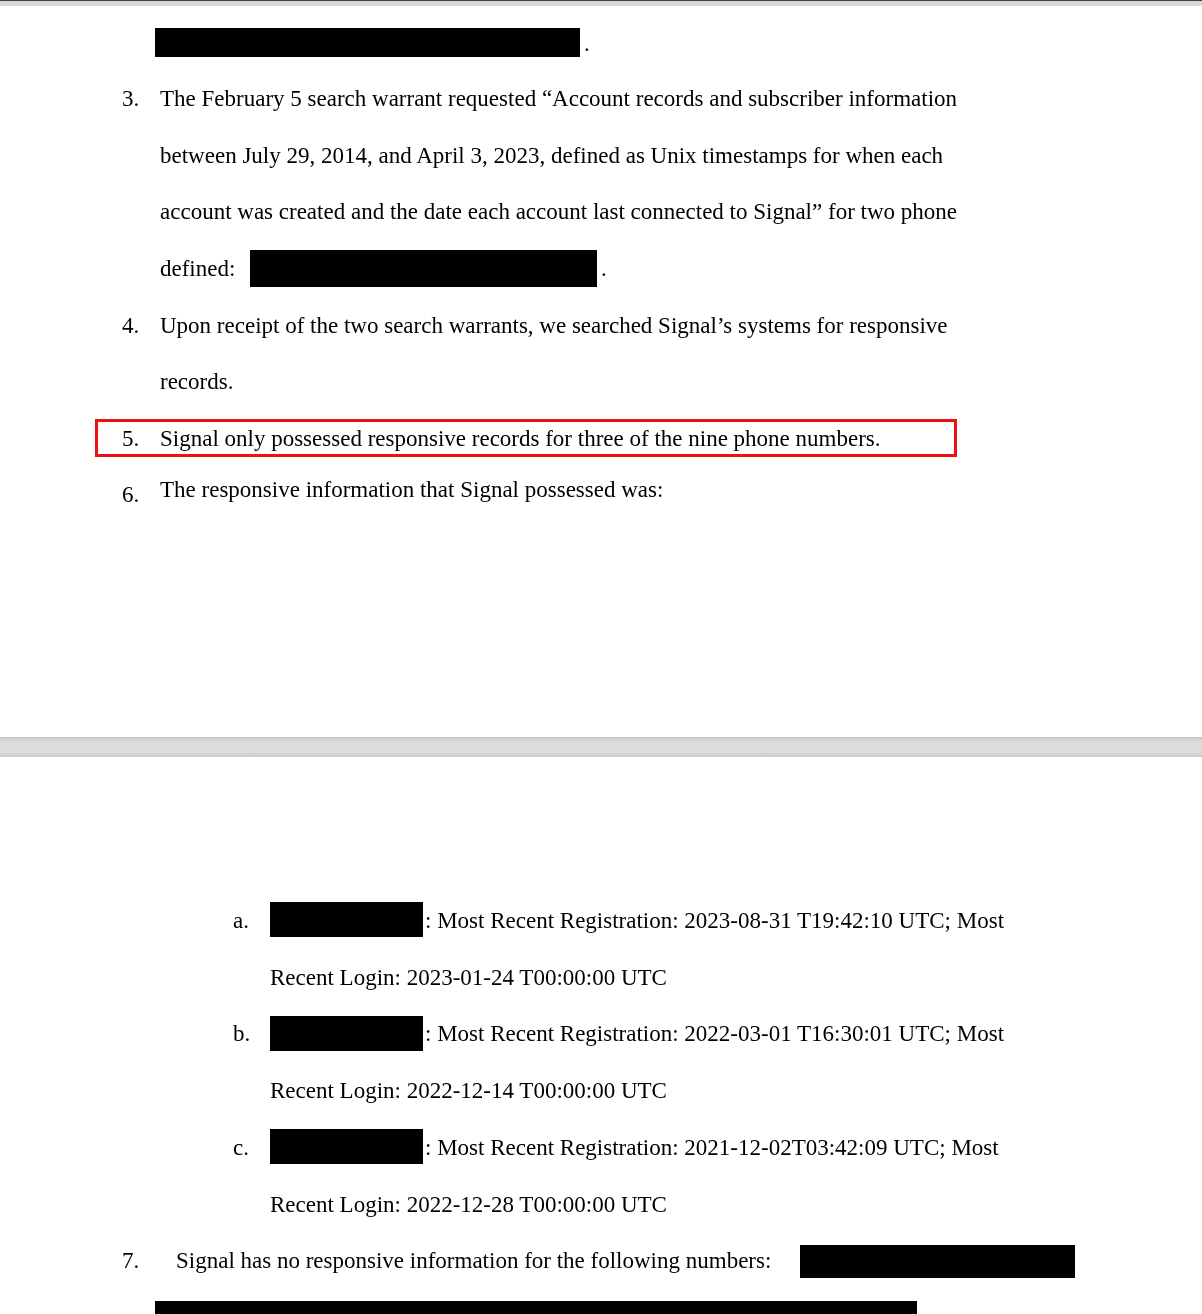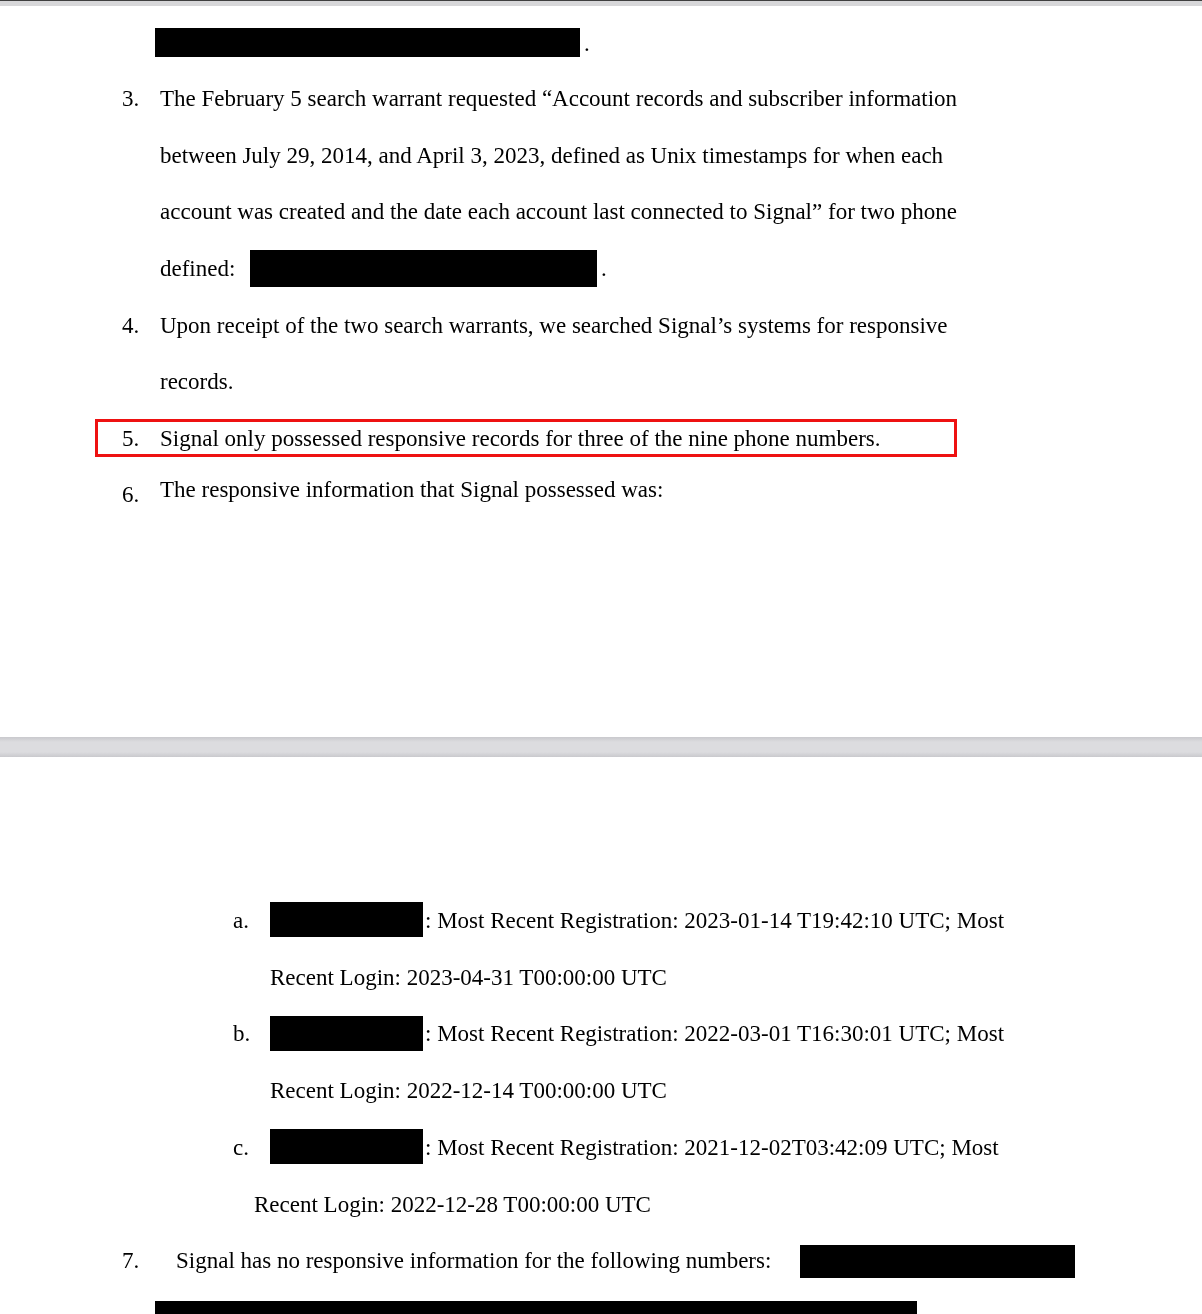--- a/index.html
+++ b/index.html
@@ -75,31 +75,31 @@
   <span class="line" style="left:122px; top:481px">6.</span>
   <span class="line" style="left:160px; top:476px">The responsive information that Signal possessed was:</span>
 </div>
 
 <div class="page-gap" style="top:737px; height:20px"></div>
 
 <div>
 
   <span class="line" style="left:233px; top:907px">a.</span>
   <div class="redaction" style="left: 270px; top: 902px; width: 153px; height: 35px; background: rgb(0, 0, 0);"></div>
-  <span class="line" style="left:425px; top:907px">: Most Recent Registration: 2023-01-14 T19:42:10 UTC; Most</span>
-  <span class="line" style="left:270px; top:964px">Recent Login: 2023-04-31 T00:00:00 UTC</span>
+  <span class="line" style="left:425px; top:907px">: Most Recent Registration: 2023-08-31 T19:42:10 UTC; Most</span>
+  <span class="line" style="left:270px; top:964px">Recent Login: 2023-01-24 T00:00:00 UTC</span>
 
   <span class="line" style="left:233px; top:1020px">b.</span>
   <div class="redaction" style="left: 270px; top: 1016px; width: 153px; height: 35px; background: rgb(0, 0, 0);"></div>
   <span class="line" style="left:425px; top:1020px">: Most Recent Registration: 2022-03-01 T16:30:01 UTC; Most</span>
   <span class="line" style="left:270px; top:1077px">Recent Login: 2022-12-14 T00:00:00 UTC</span>
 
   <span class="line" style="left:233px; top:1134px">c.</span>
   <div class="redaction" style="left: 270px; top: 1129px; width: 153px; height: 35px; background: rgb(0, 0, 0);"></div>
   <span class="line" style="left:425px; top:1134px">: Most Recent Registration: 2021-12-02T03:42:09 UTC; Most</span>
-  <span class="line" style="left:254px; top:1191px">Recent Login: 2022-12-28 T00:00:00 UTC</span>
+  <span class="line" style="left:270px; top:1191px">Recent Login: 2022-12-28 T00:00:00 UTC</span>
 
   <span class="line" style="left:122px; top:1247px">7.</span>
   <span class="line" style="left:176px; top:1247px">Signal has no responsive information for the following numbers:</span>
   <div class="redaction" style="left: 800px; top: 1245px; width: 275px; height: 33px; background: rgb(0, 0, 0);"></div>
 
   <div class="redaction" style="left: 155px; top: 1301px; width: 762px; height: 26px; background: rgb(0, 0, 0);"></div>
 </div>
 
 </body></html>

